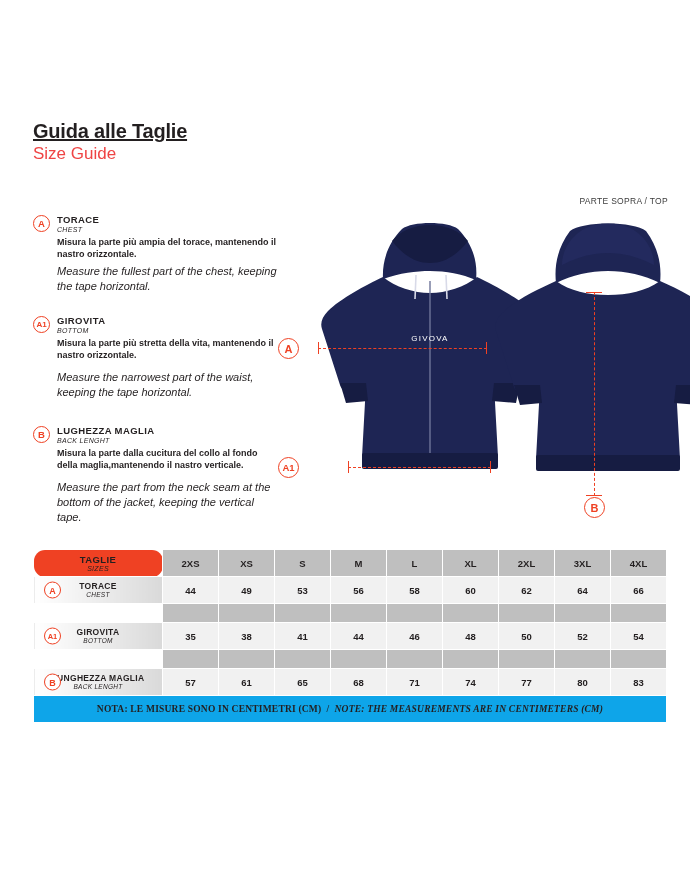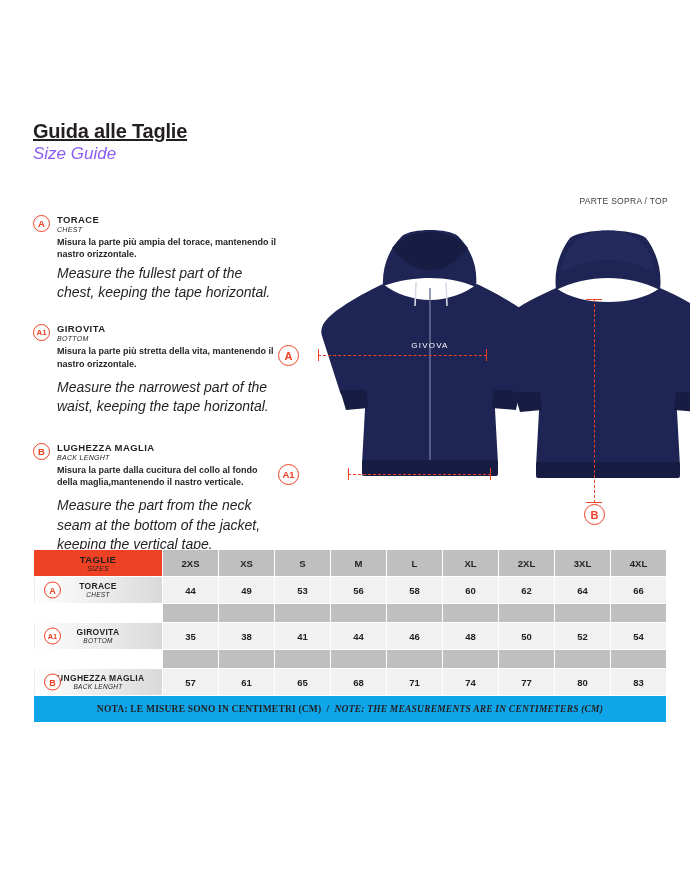--- a/index.html
+++ b/index.html
@@ -30,22 +30,21 @@
   .title-it {
     font-size: 20px;
     font-weight: bold;
     letter-spacing: -0.2px;
     color: #231f20;
     line-height: 1.15;
     text-decoration: underline;
   }
   .title-en {
     font-size: 17px;
-    font-style: italic;
-    color: #8b5cf6;
+    color: #ef4444;
     line-height: 1.2;
     margin-top: 1px;
   }
 
   
   .top-label {
     position: absolute;
     right: 32px;
     top: 196px;
     font-size: 8.5px;
@@ -99,32 +98,32 @@
     margin-top: 0px;
     margin-bottom: 3px;
   }
   .legend-it {
     font-size: 9px;
     font-weight: bold;
     line-height: 1.38;
     color: #231f20;
   }
   .legend-en {
-    font-size: 14px;
+    font-size: 11px;
     font-style: italic;
     line-height: 1.38;
     color: #231f20;
     margin-top: 3px;
   }
 
   
   .illus {
     position: absolute;
     left: 270px;
-    top: 202px;
+    top: 195px;
     width: 420px;
     height: 330px;
   }
   .marker {
     position: absolute;
     width: 21px;
     height: 21px;
     border-radius: 50%;
     border: 1.5px solid #ef4123;
     background: #fff;
@@ -175,20 +174,21 @@
     color: #231f20;
     font-weight: bold;
   }
   .hdr-label {
     background: #ef4123;
     color: #ffffff;
     font-size: 9px;
     font-weight: bold;
     letter-spacing: 0.4px;
     width: 128px;
+    border-radius: 11px;
   }
   .hdr-label .sub {
     display: block;
     font-size: 7px;
     font-style: italic;
     font-weight: normal;
     letter-spacing: 0.3px;
   }
   .hdr-size {
     background: #bfbfbf;

